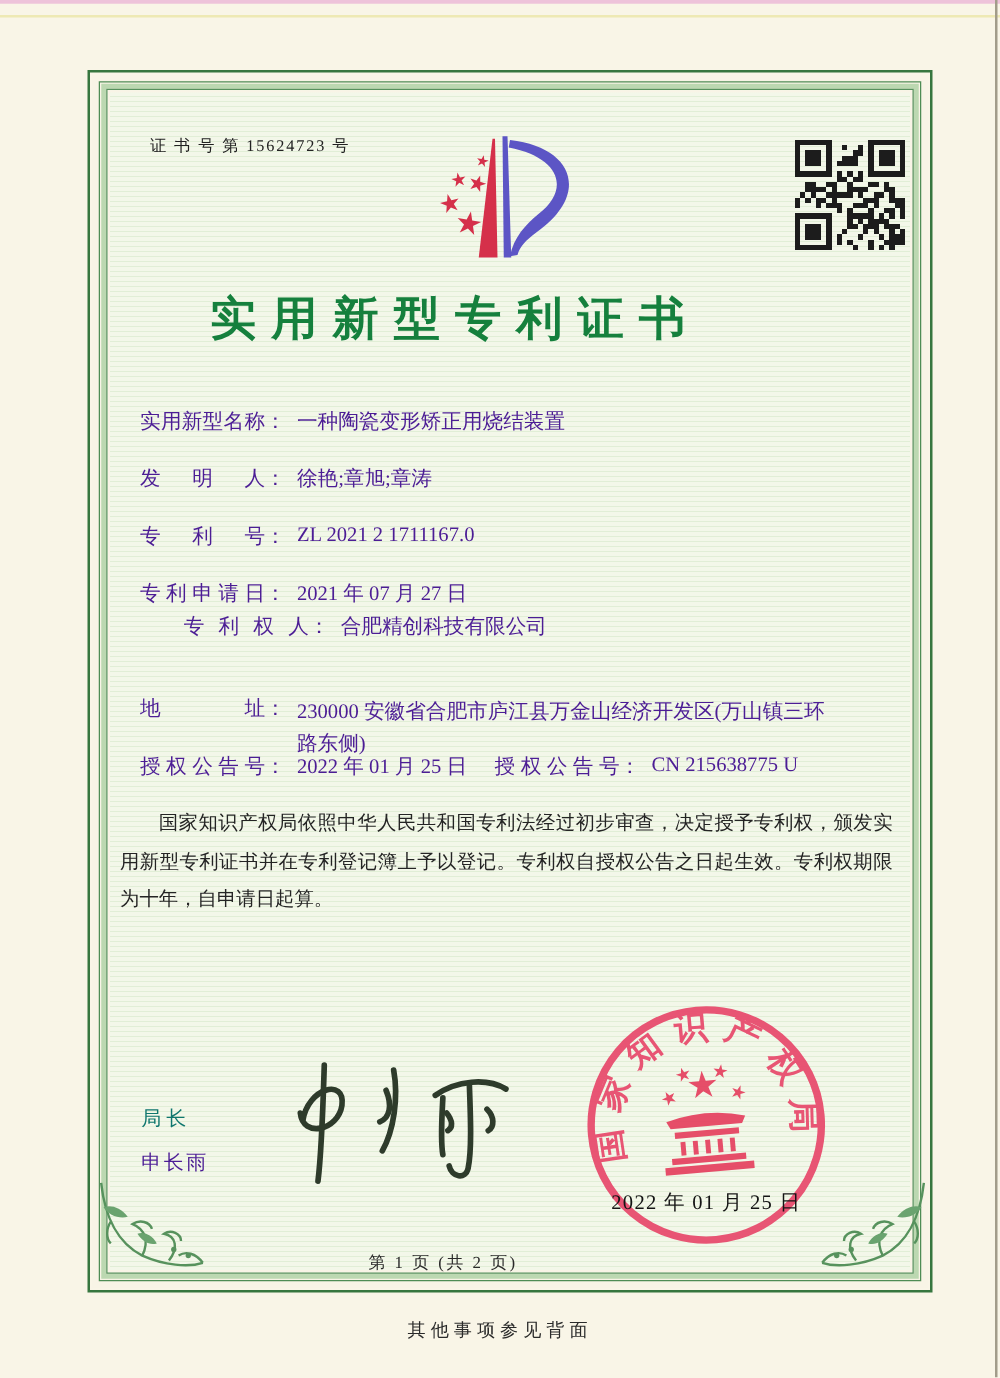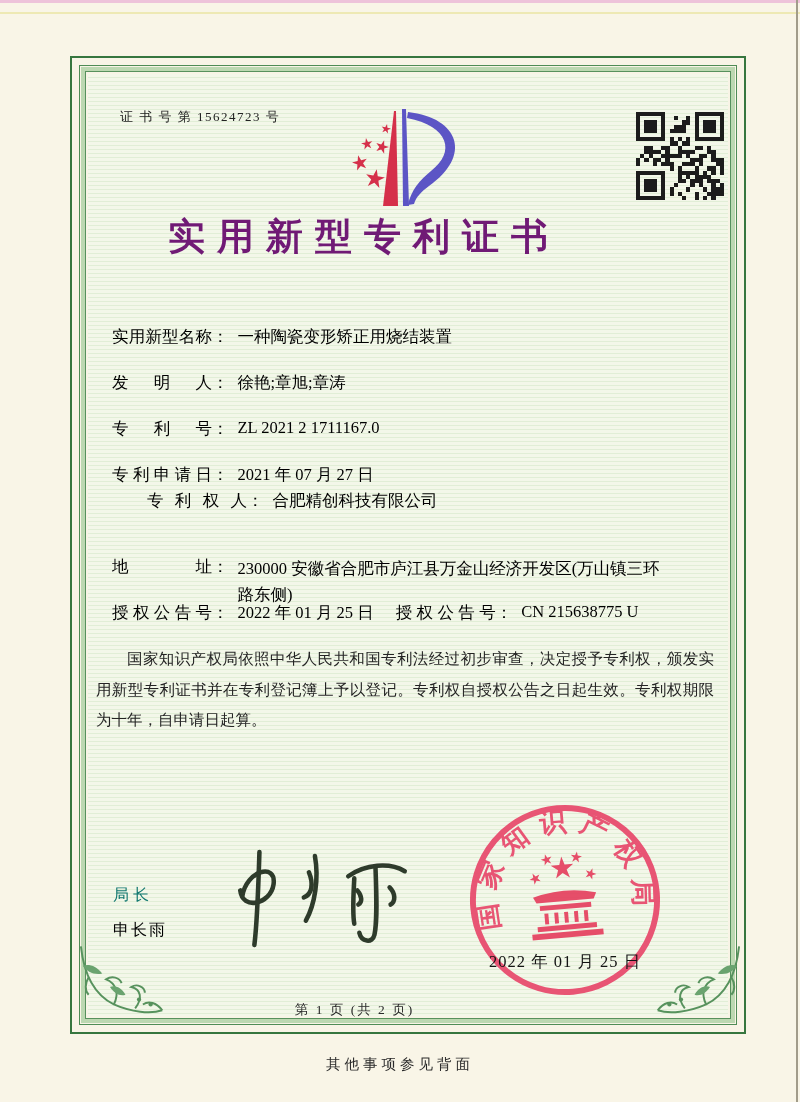--- a/index.html
+++ b/index.html
@@ -21,35 +21,35 @@
   .frame-band2{position:absolute;inset:1px;border:4px solid #bcd8b1;}
   .frame-band3{position:absolute;inset:0;border:1px solid #57915d;}
   
   .content-bg{
     position:absolute;inset:2px;
     background:repeating-linear-gradient(180deg,#f3f7e9 0px,#f3f7e9 3px,#e1eed6 3px,#e1eed6 4px);
   }
   .certno{left:120px;top:108px;font-size:13px;letter-spacing:1.5px;color:#222;}
   .logo{left:332px;top:106px;width:142px;height:112px;}
   .qr{left:636px;top:112px;width:88px;height:88px;}
-  .title{left:0;top:212px;width:716px;text-align:center;font-size:37px;font-weight:700;
-         letter-spacing:12px;text-indent:12px;color:#701a75;}
-  .frow{left:112px;font-size:16.5px;white-space:nowrap;color:#000000;}
+  .title{left:0;top:230px;width:716px;text-align:center;font-size:37px;font-weight:700;
+         letter-spacing:12px;text-indent:12px;color:#15803d;}
+  .frow{left:112px;font-size:16.5px;white-space:nowrap;color:#4c1d95;}
   .f-label{display:inline-block;width:100px;text-align:justify;text-align-last:justify;vertical-align:top;}
   .f-colon{vertical-align:top;}
   .f-value{margin-left:9px;vertical-align:top;}
   .wrapval{display:inline-block;width:438px;white-space:normal;line-height:26px;}
   .pair2{margin-left:22px;}
   .paras{left:96px;top:644px;width:618px;font-size:15.5px;line-height:30.5px;
          text-align:justify;color:#242424;}
   .paras p{margin:0;text-indent:2em;}
   .signer-title{left:113px;top:885px;font-size:16px;letter-spacing:4px;
      font-family:"Liberation Sans","DejaVu Sans",sans-serif;color:#0f766e;}
   .signer-name{left:113px;top:920px;font-size:16px;letter-spacing:2px;
-     font-family:"Liberation Sans","DejaVu Sans",sans-serif;color:#000000;}
+     font-family:"Liberation Sans","DejaVu Sans",sans-serif;color:#4c1d95;}
   .signature{left:212px;top:843px;width:222px;height:118px;}
   .seal{left:466px;top:801px;width:198px;height:198px;opacity:.92;transform:rotate(-5deg);}
   .seal-date{left:489px;top:951px;font-size:16.5px;letter-spacing:1px;color:#141414;z-index:5;}
   .pageinfo{left:0;top:1001px;width:709px;text-align:center;font-size:13.5px;letter-spacing:2px;color:#2a2a2a;}
   .backnote{left:0;top:1055px;width:800px;text-align:center;font-size:14.5px;letter-spacing:4px;color:#2a2a2a;}
   .orn{width:92px;height:88px;}
   .orn-br{left:650px;top:944px;}
   .orn-bl{left:78px;top:944px;transform:scaleX(-1);}
 </style>
 </head>

